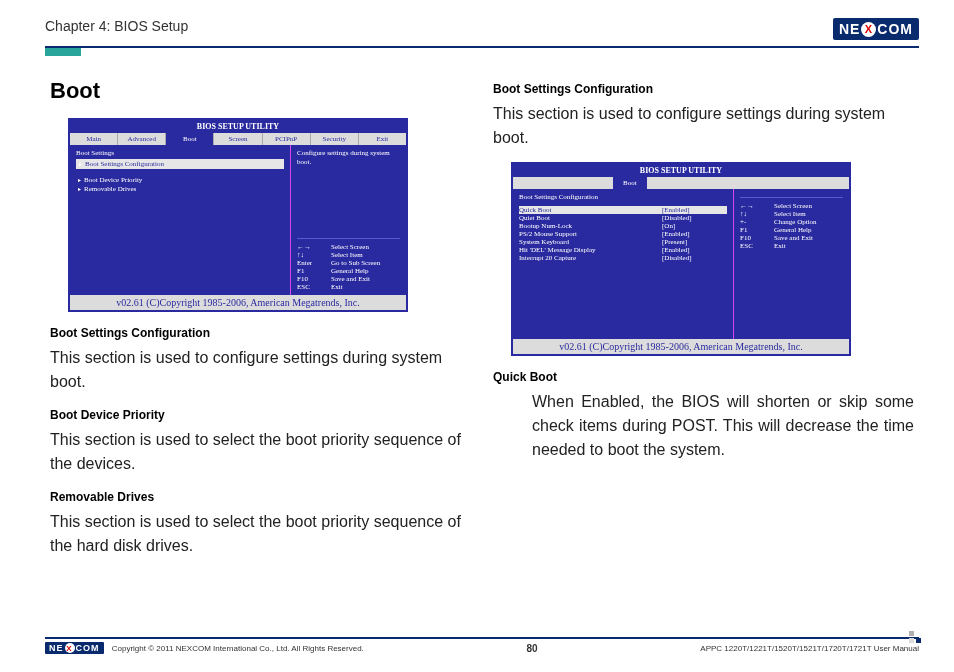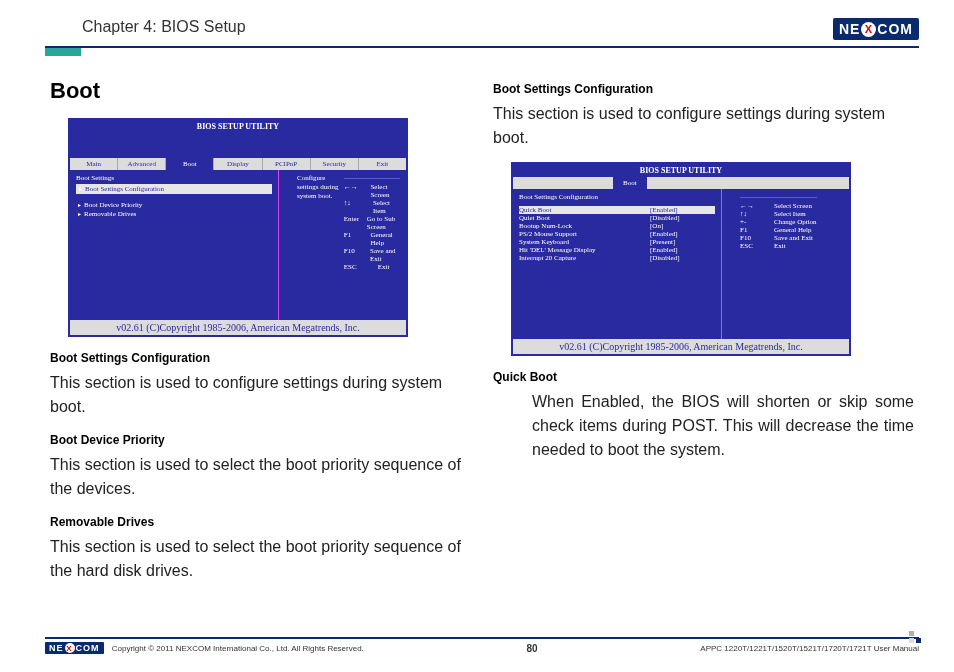--- a/index.html
+++ b/index.html
@@ -11,21 +11,21 @@
     color: #000;
     position: relative;
     font-size: 12px;
   }
   .page-header {
     display: flex;
     justify-content: space-between;
     align-items: flex-start;
     padding: 18px 35px 0 45px;
   }
-  .chapter-title { font-size: 16px; color: #333; margin-left: 37px; }
+  .chapter-title { font-size: 14px; color: #333; }
   .logo-box {
     display: inline-flex;
     align-items: center;
     background: #0a2a6e;
     color: #fff;
     font-weight: bold;
     font-size: 14px;
     padding: 3px 6px;
     border-radius: 2px;
     letter-spacing: 1px;
@@ -81,21 +81,20 @@
     color: #fff;
     background: #2a2aa0;
     font-weight: bold;
     padding: 2px 0;
     font-size: 8px;
   }
   .bios-tabs {
     display: flex;
     background: #dcdcdc;
     color: #2a2aa0;
-    margin-top: 25px;
   }
   .bios-tab {
     flex: 1;
     text-align: center;
     padding: 2px 0;
     border-right: 1px solid #aaa;
     font-size: 7px;
   }
   .bios-tab:last-child { border-right: none; }
   .bios-tab.active { background: #2a2aa0; color: #fff; }
@@ -140,22 +139,22 @@
   .bios-kv-row { display: flex; }
   .bios-kv-row .k { flex: 1; color: #fff; }
   .bios-kv-row .v { flex: 0 0 65px; color: #fff; }
   .bios-kv-row.hl-row { background: #e6e6e6; }
   .bios-kv-row.hl-row .k, .bios-kv-row.hl-row .v { color: #2a2aa0; }
   .bios-right {
     width: 115px;
     padding: 4px 6px;
     color: #fff;
     display: flex;
+    flex-direction: column;
     justify-content: space-between;
-    margin-left: 12px;
   }
   .bios-help-top { line-height: 1.3; }
   .bios-help-keys { border-top: 1px solid #5a5ad0; padding-top: 4px; margin-top: 4px; }
   .bios-help-keys div { display: flex; }
   .bios-help-keys .kk { width: 34px; }
   .bios-copyright {
     background: #dcdcdc;
     color: #2a2aa0;
     text-align: center;
     padding: 2px 0;
@@ -215,21 +214,21 @@
 
   <div class="col">
     <h1 class="section-title">Boot</h1>
 
     <div class="bios-box" style="margin-left:18px;">
       <div class="bios-title">BIOS SETUP UTILITY</div>
       <div class="bios-tabs" id="bios1-tabs">
           <div class="bios-tab">Main</div>
           <div class="bios-tab">Advanced</div>
           <div class="bios-tab active">Boot</div>
-          <div class="bios-tab">Display</div>
+          <div class="bios-tab">Screen</div>
           <div class="bios-tab">PCIPnP</div>
           <div class="bios-tab">Security</div>
           <div class="bios-tab">Exit</div>
         </div>
       <div class="bios-body">
         <div class="bios-left">
           <div class="section-label">Boot Settings</div>
           <span class="hl">
             <span class="tri">▸</span><span>Boot Settings Configuration</span>
           </span>

